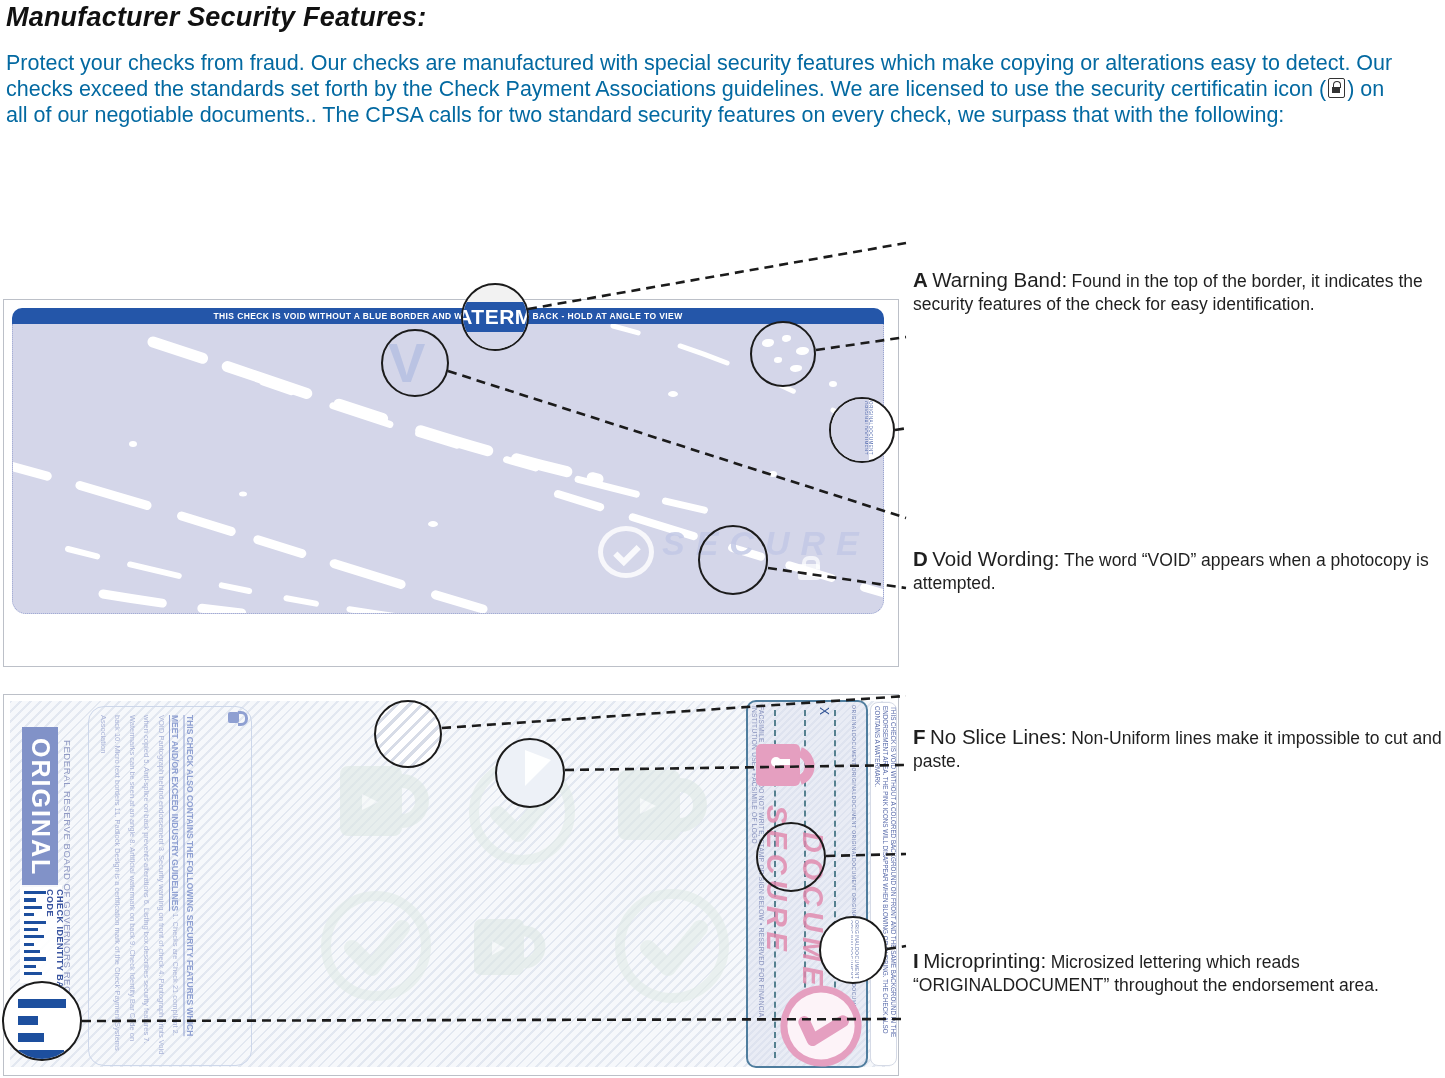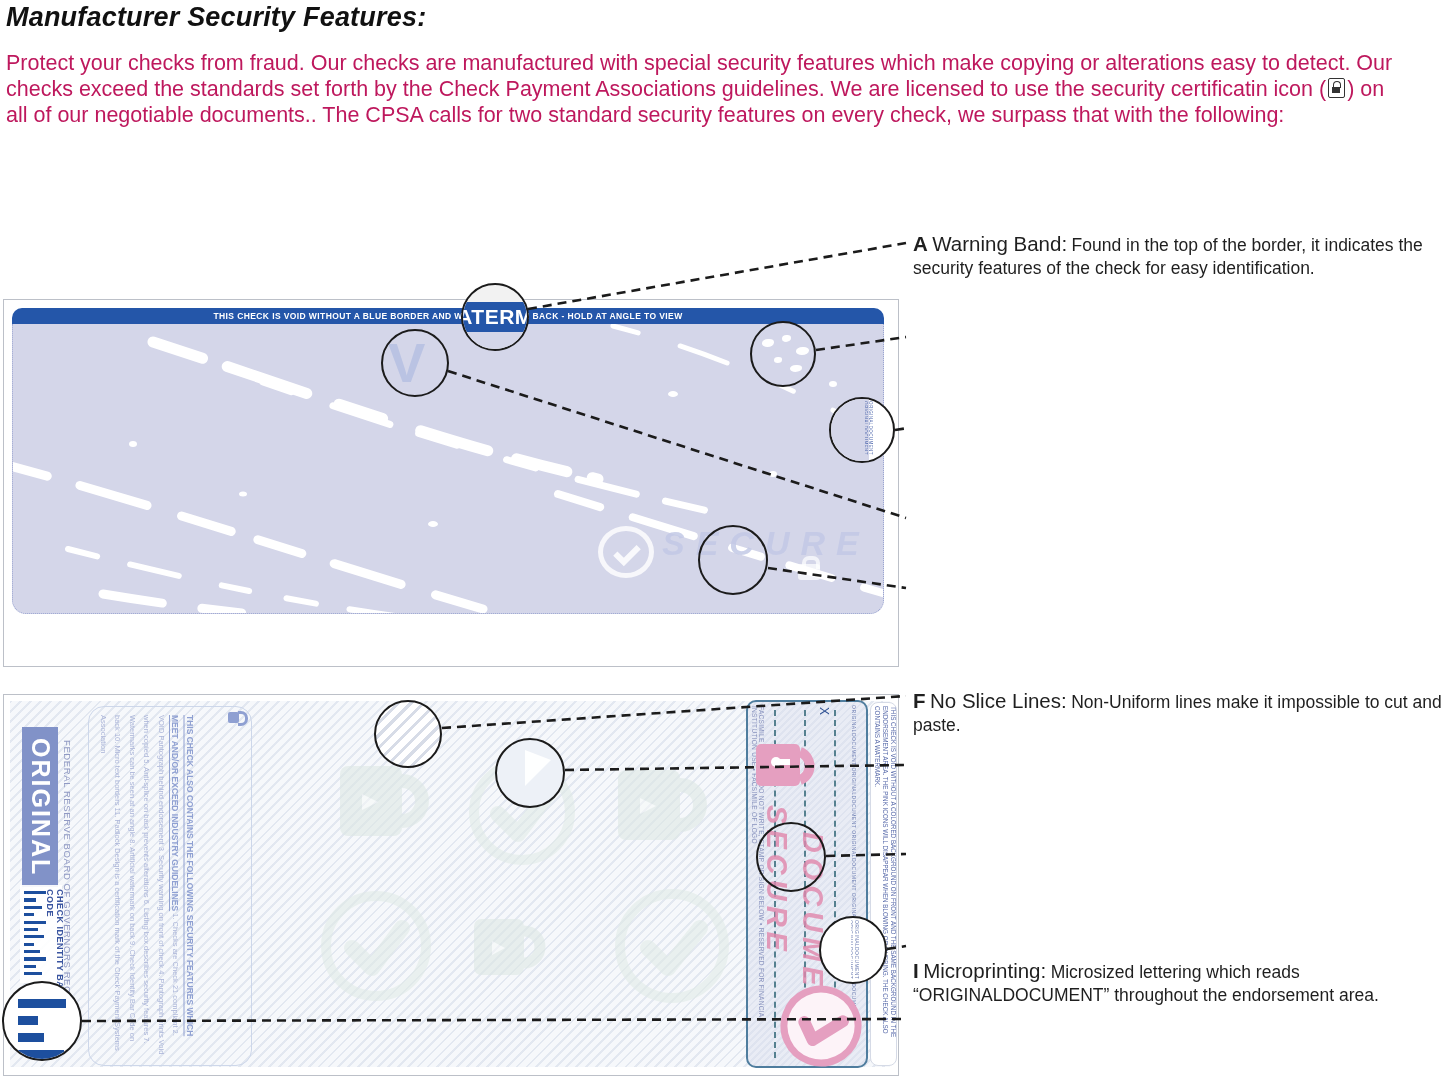--- a/index.html
+++ b/index.html
@@ -2,21 +2,21 @@
 <html><head>
 <meta charset="utf-8">
 <style>
   html,body{margin:0;padding:0;background:#fff;}
   #page{position:relative;width:1445px;height:1078px;background:#fff;
         font-family:"Liberation Sans",sans-serif;color:#1c1c1c;overflow:hidden;}
   .abs{position:absolute;}
 
   
   #page-title{left:6px;top:2px;font-size:27px;font-weight:bold;font-style:italic;color:#111;letter-spacing:.2px;}
-  #intro{left:6px;top:50px;width:1404px;font-size:21.5px;line-height:26px;color:#be185d;}
+  #intro{left:6px;top:50px;width:1404px;font-size:21.5px;line-height:26px;color:#0369a1;}
   .lockbox{display:inline-block;width:15px;height:18px;border:1.6px solid #333;border-radius:2px;position:relative;vertical-align:-2px;margin:0 2px;}
   .lockbox .shackle{position:absolute;left:3.5px;top:1.5px;width:6px;height:6px;border:1.6px solid #333;border-bottom:none;border-radius:5px 5px 0 0;}
   .lockbox .body{position:absolute;left:2.5px;top:8px;width:8px;height:6px;background:#333;}
 
   
   .imgframe{border:1px solid #bcc0c8;background:#fff;}
   #front-frame{left:3px;top:299px;width:894px;height:366px;}
   #back-frame{left:3px;top:694px;width:894px;height:380px;}
 
   
@@ -81,21 +81,21 @@
       background:#e9ecf5 repeating-linear-gradient(135deg,rgba(130,150,190,.10) 0 2px,transparent 2px 5px);}
   .endline{position:absolute;top:8px;bottom:8px;width:0;border-left:2px dashed #55808f;}
   #facsimile-col{left:751px;top:706px;height:356px;width:14px;font-size:6.5px;color:#8a94bf;letter-spacing:.3px;overflow:hidden;}
   #endorse-x{left:820px;top:704px;font-size:12px;color:#2d4f92;transform:rotate(90deg);}
   #microprint-col{left:848px;top:705px;height:360px;width:9px;font-size:5px;color:#7282b5;letter-spacing:.5px;overflow:hidden;}
   .pinktext{position:absolute;font-weight:bold;font-style:italic;color:rgba(224,135,172,.82);font-size:29px;letter-spacing:5px;transform:rotate(90deg);white-space:nowrap;}
   #note-box{left:870px;top:702px;width:27px;height:364px;background:#fff;border:1px solid #d5dae6;border-radius:8px;box-sizing:border-box;padding:3px 2px;overflow:hidden;}
   #note-box .inner{writing-mode:vertical-rl;height:354px;font-size:6.3px;line-height:8px;color:#5a6cab;}
 
   
-  .feature{position:absolute;left:913px;width:532px;line-height:22px;color:#1f1f1f;}
+  .feature{position:absolute;left:913px;width:532px;line-height:22px;color:#1f1f1f;margin-top:36px;}
   .flet{font-weight:bold;font-size:20.5px;}
   .ftitle{font-size:20.5px;}
   .fdesc{font-size:17.5px;}
 </style>
 </head>
 <body>
 
 <div id="page">
 
   <div class="abs" id="page-title">Manufacturer Security Features:</div>
@@ -270,16 +270,17 @@
       <line x1="768" y1="568" x2="906" y2="588"></line>
       <line x1="442" y1="728" x2="906" y2="696"></line>
       <line x1="565" y1="770" x2="906" y2="765"></line>
       <line x1="826" y1="856" x2="906" y2="854"></line>
       <line x1="887" y1="949" x2="906" y2="946"></line>
       <line x1="82" y1="1021" x2="906" y2="1019"></line>
     </g>
   </svg>
 
   <div class="feature" style="top:233px"><span class="flet">A</span> <span class="ftitle">Warning Band:</span> <span class="fdesc">Found in the top of the border, it indicates the security features of the check for easy identification.</span></div>
+  <div class="feature" style="top:512px"><span class="flet">D</span> <span class="ftitle">Void Wording:</span> <span class="fdesc">The word “VOID” appears when a photocopy is attempted.</span></div>
   <div class="feature" style="top:690px"><span class="flet">F</span> <span class="ftitle">No Slice Lines:</span> <span class="fdesc">Non-Uniform lines make it impossible to cut and paste.</span></div>
-  <div class="feature" style="top:960px"><span class="flet">I</span> <span class="ftitle">Microprinting:</span> <span class="fdesc">Microsized lettering which reads “ORIGINALDOCUMENT” throughout the endorsement area.</span></div>
+  <div class="feature" style="top:914px"><span class="flet">I</span> <span class="ftitle">Microprinting:</span> <span class="fdesc">Microsized lettering which reads “ORIGINALDOCUMENT” throughout the endorsement area.</span></div>
 
 </div>
 
 </body></html>

